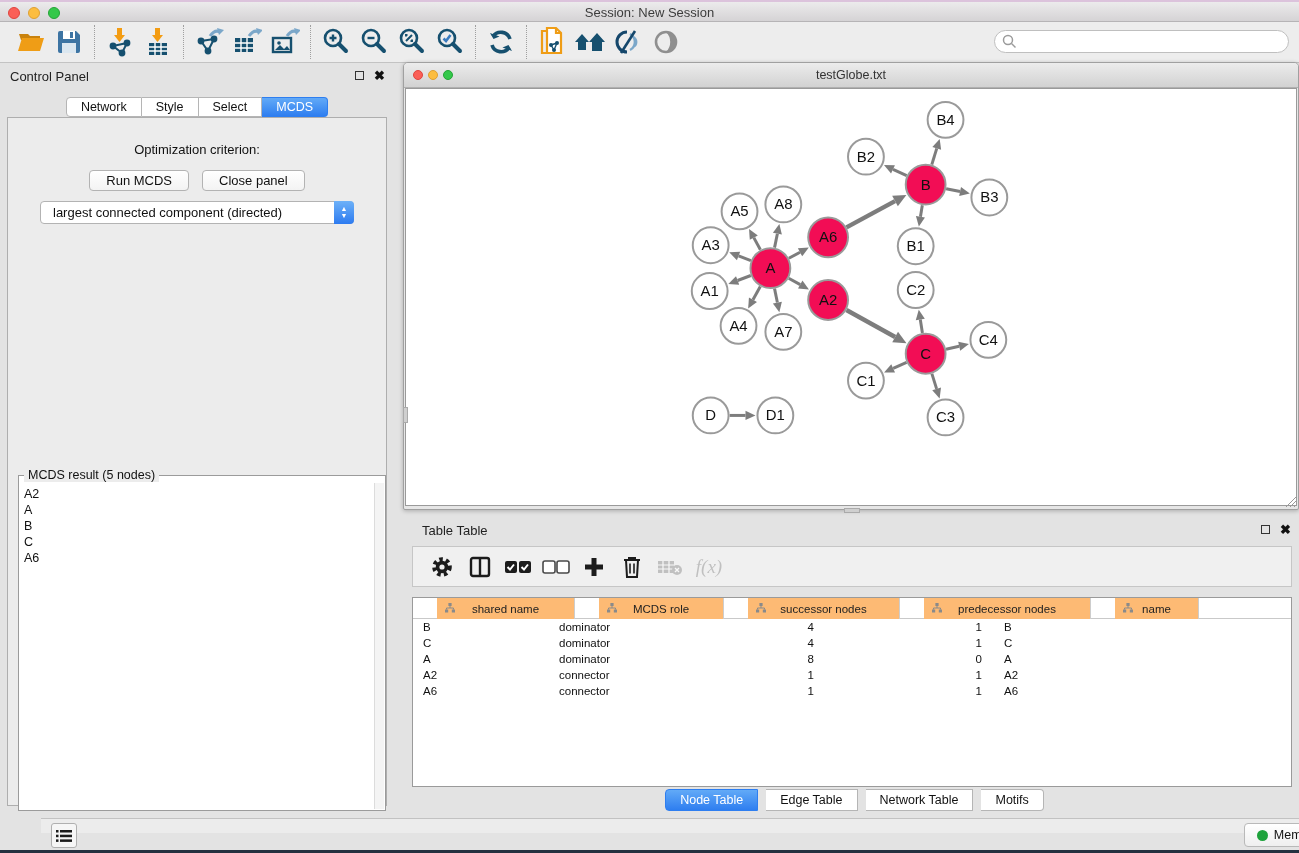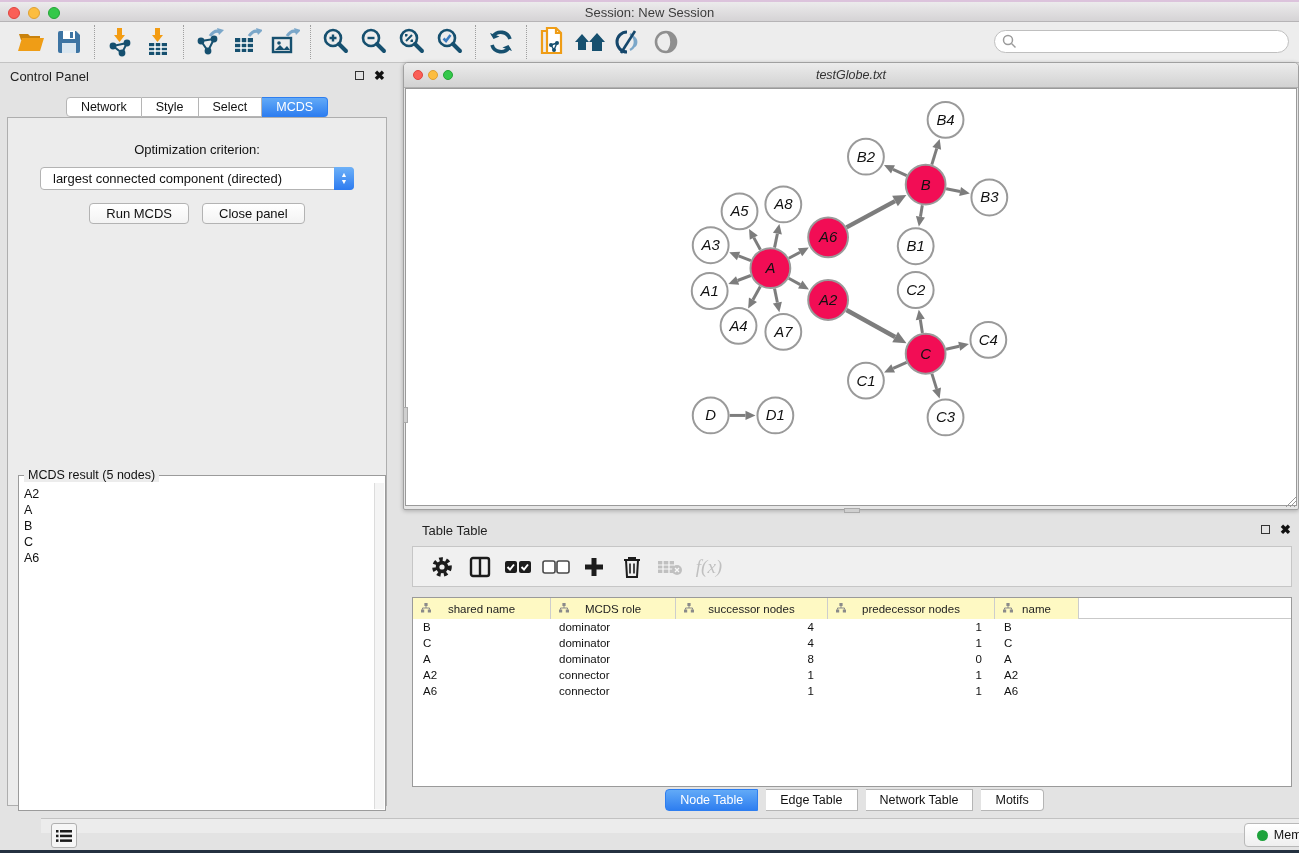--- a/index.html
+++ b/index.html
@@ -62,21 +62,21 @@
     border:1px solid #9b9b9b; background:#fff;margin-top:12px; }
   #mcds-legend { position:absolute; left:5px; top:-8px; background:#ececec; padding:0 4px; font-size:12.5px; color:#111; }
   #mcds-list { position:absolute; left:1px; top:7px; right:11px; bottom:1px; overflow:hidden;
     font-size:12.5px; color:#111; padding:3px 0 0 4px; }
   #mcds-list .mcds-item { line-height:16px; }
   #mcds-scroll { position:absolute; right:1px; top:7px; bottom:1px; width:10px; background:#f4f4f4; border-left:1px solid #dcdcdc; }
 
   
   #network-window { position:absolute; left:403px; top:-1px; width:896px; height:448px;
     border:1px solid #a0a0a0; border-radius:5px 5px 2px 2px; background:#e6e6e6;
-    box-shadow:0 1px 4px rgba(0,0,0,0.25);font-style:italic; }
+    box-shadow:0 1px 4px rgba(0,0,0,0.25); }
   #nw-titlebar { position:relative; height:25px; background:linear-gradient(#ececec,#d2d2d2);
     border-radius:4px 4px 0 0; border-bottom:1px solid #b0b0b0; }
   #nw-titlebar .lights { top:7px; left:9px; gap:5px; }
   #nw-titlebar .light { width:10px; height:10px; }
   #nw-title { position:absolute; left:0; right:0; top:5px; text-align:center; font-size:12.5px; color:#333; }
   #nw-canvas { position:absolute; left:1px; top:25px; width:892px; height:418px; background:#fff; border:1px solid #9a9a9a; }
   #graph-svg { width:100%; height:100%; display:block; }
   #nw-left-nub { position:absolute; left:-1px; top:344px; width:5px; height:16px; background:#cfcfcf; border:1px solid #aaa; }
   #nw-bottom-nub { position:absolute; left:440px; bottom:-4px; width:16px; height:5px; background:#cfcfcf; border:1px solid #aaa; }
   #nw-grip { position:absolute; right:1px; bottom:1px; width:13px; height:13px; cursor:nwse-resize; }
@@ -85,22 +85,22 @@
   #table-panel { position:absolute; left:410px; top:457px; width:889px; height:296px; }
   #tp-toolbar { position:absolute; left:2px; top:26px; width:880px; height:41px; background:#f0f0f0;
     border:1px solid #c6c6c6; display:flex; align-items:center; padding-left:14px; gap:8px; }
   .tp-icon { width:30px; height:30px; display:flex; align-items:center; justify-content:center; cursor:pointer; }
   .tp-icon.disabled { cursor:default; opacity:0.55; }
   #fx-label { font-family:"Liberation Serif", serif; font-style:italic; font-size:19px; color:#9a9a9a; margin-left:2px; }
 
   #tp-table { position:absolute; left:2px; top:77px; width:880px; height:190px; background:#fff;
     border:1px solid #9a9a9a; overflow:hidden; }
   #tp-thead { display:flex; height:21px; border-bottom:1px solid #c9c9c9; }
-  .th-cell { position:relative; height:21px; background:#fef9c3; border-right:1px solid #cdcdcd;
-    display:flex; align-items:center; justify-content:center; font-size:11.5px; color:#222; }
+  .th-cell { position:relative; height:21px; background:#fdba74; border-right:1px solid #cdcdcd;
+    display:flex; align-items:center; justify-content:center; font-size:11.5px; color:#222;margin-left:24px; }
   .th-cell svg { position:absolute; left:8px; top:5px; }
   .tr-row { display:flex; height:16px; font-size:11.5px; color:#111; align-items:center; }
   .td-cell { height:16px; line-height:16px; overflow:hidden; white-space:nowrap; }
 
   #tp-tabs { position:absolute; left:0; top:269px; width:100%; display:flex; justify-content:center;gap:8px; }
   #tp-tabs .seg-tab { height:22px; font-size:12.5px; }
 
   
   #status-bar { position:absolute; left:0; top:818px; width:1299px; height:15px; background:#ececec;
     border-top:1px solid #c2c2c2;margin-left:41px; }
@@ -276,30 +276,30 @@
       </span>
     </div>
     <div id="cp-tabs">
         <div class="seg-tab">Network</div>
         <div class="seg-tab">Style</div>
         <div class="seg-tab">Select</div>
         <div class="seg-tab active">MCDS</div>
       </div>
     <div id="cp-inner">
       <div id="opt-label">Optimization criterion:</div>
+      <div id="cp-buttons">
+        <div class="cp-btn">Run MCDS</div>
+        <div class="cp-btn">Close panel</div>
+      </div>
       <div id="criterion-row">
         <div id="criterion-select">largest connected component (directed)</div>
         <div id="criterion-stepper">
           <span>▲</span>
             <span>▼</span>
         </div>
-      </div>
-      <div id="cp-buttons">
-        <div class="cp-btn">Run MCDS</div>
-        <div class="cp-btn">Close panel</div>
       </div>
       <div id="mcds-group">
         <div id="mcds-legend">MCDS result (5 nodes)</div>
         <div id="mcds-list">
             <div class="mcds-item">A2</div>
             <div class="mcds-item">A</div>
             <div class="mcds-item">B</div>
             <div class="mcds-item">C</div>
             <div class="mcds-item">A6</div>
           </div>

